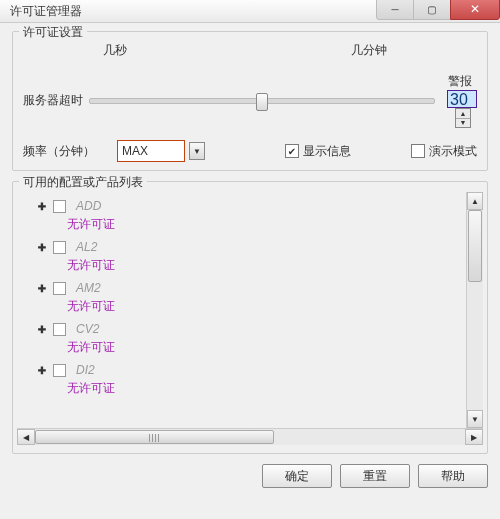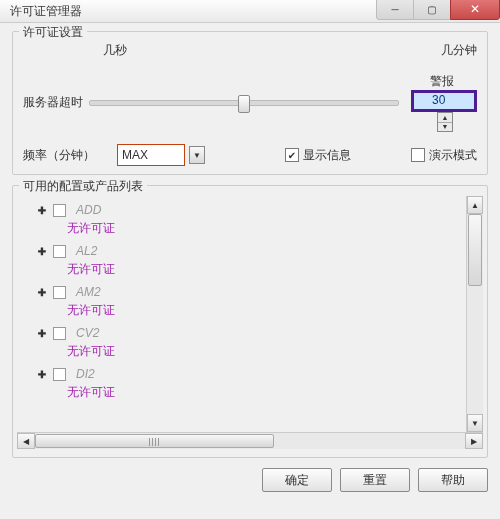--- a/index.html
+++ b/index.html
@@ -34,31 +34,31 @@
   .groupbox { border:1px solid #ccc; border-radius:2px; margin-bottom:10px; padding:10px 10px 8px 10px; position:relative; background:#f0f0f0; }
   .groupbox > .legend { position:absolute; top:-8px; left:6px; background:#f0f0f0; padding:0 4px; font-size:12px; color:#333;}
   
   .info-grid { display:flex; }
   .info-col { flex:1; }
   .info-row { margin-bottom:4px; }
   .lbl { display:inline-block; }
   .val { display:inline-block; margin-left:2px; }
 
   .slider-row { display:flex; align-items:center; margin-top:14px; }
-  .slider-labels { display:flex; justify-content:space-between; padding:0 0 0 80px; }
+  .slider-labels { display:flex; justify-content:space-between; padding:0 0 0 80px; margin-right:90px;}
   .slider {
     flex:1; height:4px; background:#d9d9d9; border:1px solid #bbb; border-radius:2px; position:relative; margin:0 6px;
   }
   .slider-thumb {
     position:absolute; top:-6px; left:50%; width:10px; height:16px;
     background:linear-gradient(#fefefe,#d9d9d9); border:1px solid #8a8a8a; border-radius:2px;
     transform:translateX(-50%);
   }
   .alarm-box { display:flex; align-items:center; margin-left:6px;flex-direction:column;}
-  .alarm-input { width:24px; height:16px; border:3px solid #4c1d95; background:#cde6ff; text-align:left; padding:0 18px; font-size:12px; color:#0a3d7a;}
+  .alarm-input { width:24px; height:16px; border:1px solid #4c1d95; background:#cde6ff; text-align:left; padding:0 2px; font-size:16px; color:#0a3d7a;}
   .spin { width:14px; height:18px; border:1px solid #888; margin-left:2px; display:flex; flex-direction:column; background:#eaeaea;}
   .spin div{ flex:1; display:flex; align-items:center; justify-content:center; font-size:7px; line-height:1; color:#333;}
   .spin div:first-child{ border-bottom:1px solid #aaa;}
 
   .row2 { display:flex; align-items:center; margin-top:12px; }
   .select {
     width:60px; height:20px; border:1px solid #c2410c; background:#fff; display:flex; align-items:center; justify-content:space-between; padding:0 2px 0 4px; font-size:12px; margin-right:4px;
   }
   .select-arrow { width:14px; height:16px; border:1px solid #888; background:linear-gradient(#f9f9f9,#d9d9d9); display:flex; align-items:center; justify-content:center; font-size:8px;}
   .chk { display:flex; align-items:center; }

